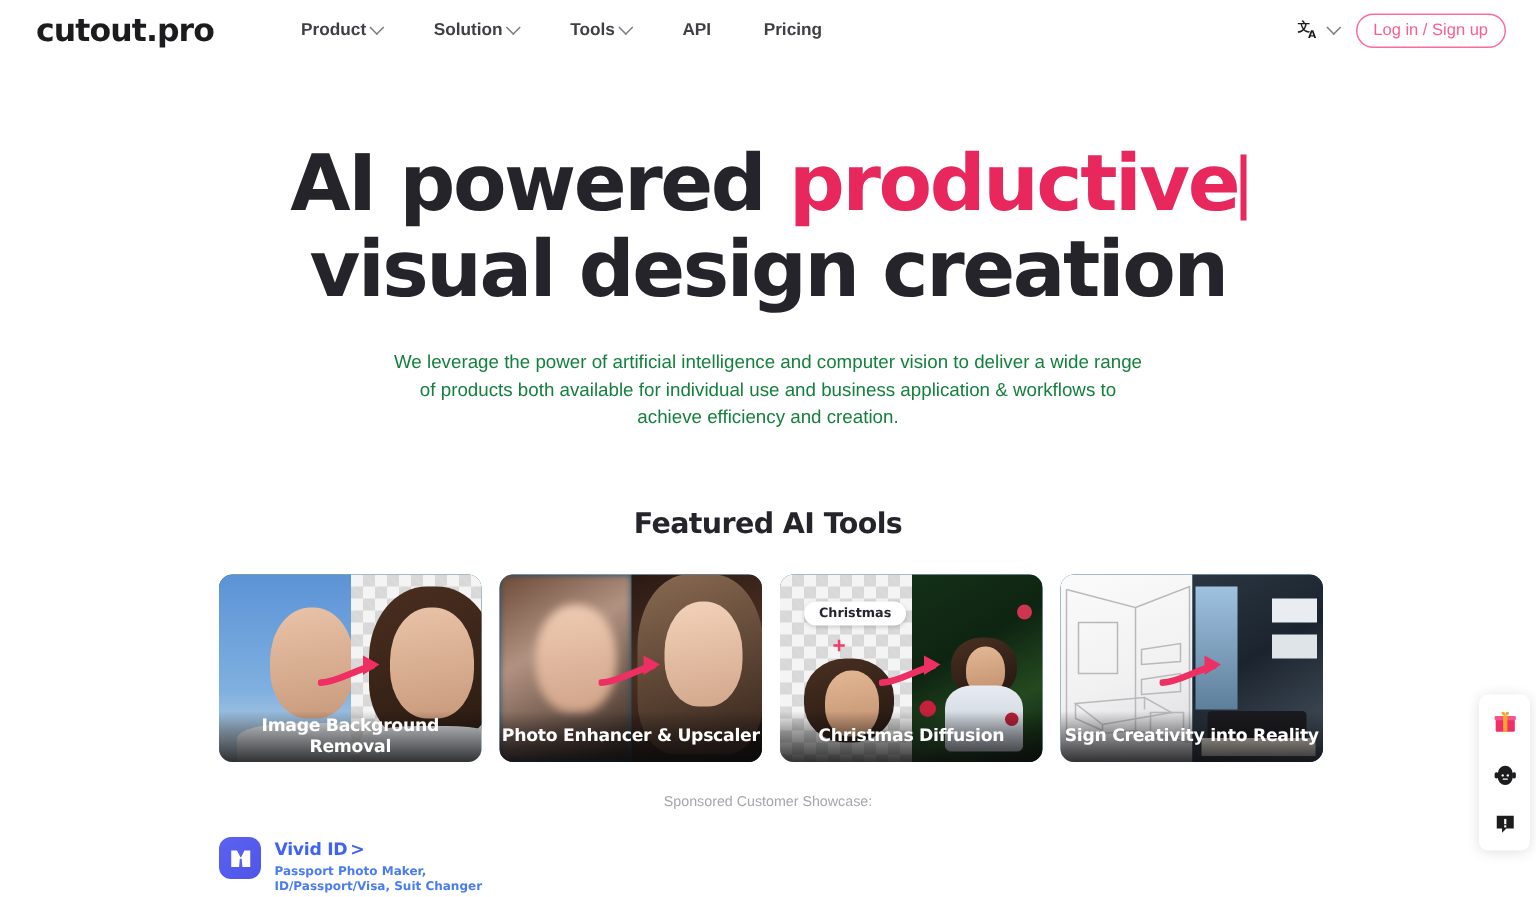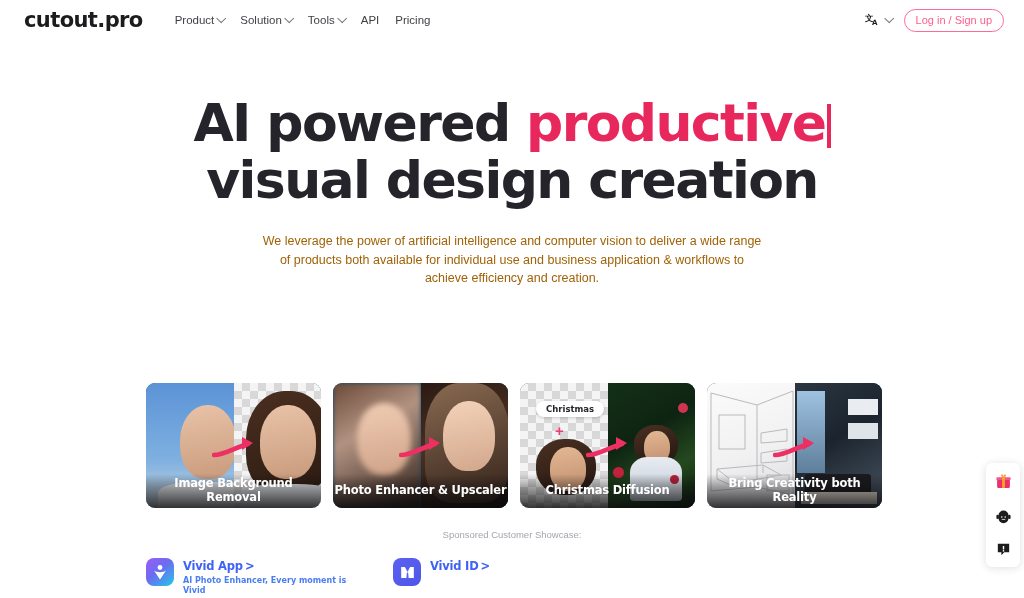--- a/index.html
+++ b/index.html
@@ -17,21 +17,21 @@
   .header {
     position: absolute; top: 0; left: 0; width: 1024px; height: 40px;
     display: flex; align-items: center; background: #fff;
   }
   .logo {
     margin-left: 24px; font-size: 21px; font-weight: 700;
     letter-spacing: -0.6px; color: #1c1c1e;
     font-family: "DejaVu Sans", sans-serif;
     text-align: right;
   }
-  .nav { display: flex; align-items: center; margin-left: 32px; gap: 16px; }
+  .nav { display: flex; align-items: center; margin-left: 58px; gap: 35px; font-weight: bold; }
   .nav-item {
     display: flex; align-items: center; gap: 3px;
     font-size: 11.5px; color: #3f3f46; cursor: pointer; white-space: nowrap;
   }
   .chev {
     display:inline-block; width:7px; height:7px;
     border-right:1.2px solid #7a7a82; border-bottom:1.2px solid #7a7a82;
     transform: rotate(45deg) translate(-1px,-2px); transform-origin:center;
   }
   .header-right {
@@ -53,21 +53,21 @@
     letter-spacing: -1.6px; color: #24242a;
     font-family: "DejaVu Sans", sans-serif;
   }
   .hl { color: #e8275c; }
   .caret {
     display:inline-block; width:4px; height:44px; background:#e8275c;
     vertical-align:-7px; margin-left:1px;
   }
   .hero p {
     margin: 23px auto 0; width: 510px;
-    font-size: 12.5px; line-height: 18.5px; color: #a16207;
+    font-size: 12.5px; line-height: 18.5px; color: #15803d;
   }
 
   
   .featured-title {
     position:absolute; top:338px; left:0; width:1024px; text-align:center;
     font-size: 19px; font-weight: 800; color: #24242a; letter-spacing:-0.4px;
     font-family: "DejaVu Sans", sans-serif;
   }
   .cards {
     position:absolute; top:383px; left:146px;
@@ -204,20 +204,21 @@
   </div>
 
   <div class="hero">
     <h1>
       <span>AI powered </span><span class="hl">productive</span><span class="caret"></span><br>
       <span>visual design creation</span>
     </h1>
     <p>We leverage the power of artificial intelligence and computer vision to deliver a wide range of products both available for individual use and business application &amp; workflows to achieve efficiency and creation.</p>
   </div>
 
+  <div class="featured-title">Featured AI Tools</div>
 
   <div class="cards">
 
     <div class="card">
       <div class="half left sky-blue">
         <div class="face" style="left:34px;top:22px;width:56px;height:74px;background:linear-gradient(170deg,#e9c3a8,#c99a7c);"></div>
         <div style="position:absolute;left:20px;top:8px;width:84px;height:104px;border-radius:46% 46% 38% 38%;background:linear-gradient(160deg,#4b2f20,#2a1a11);z-index:-1;"></div>
         <div style="position:absolute;left:12px;bottom:0;width:98px;height:26px;background:#e3e7ea;border-radius:40% 40% 0 0;"></div>
       </div>
       <div class="half right checker">
@@ -289,53 +290,42 @@
         <div style="position:absolute;left:2px;top:8px;width:28px;height:82px;background:linear-gradient(180deg,#9fc2e0,#5d7f9c);"></div>
         <div style="position:absolute;right:4px;top:16px;width:30px;height:16px;background:#e9edf1;"></div>
         <div style="position:absolute;right:4px;top:40px;width:30px;height:16px;background:#dfe4e9;"></div>
         <div style="position:absolute;left:10px;bottom:12px;width:66px;height:22px;border-radius:3px;background:#1b1b1f;"></div>
         <div style="position:absolute;left:6px;bottom:4px;width:76px;height:12px;background:#e7e0d4;"></div>
       </div>
       <svg class="arrow" viewBox="0 0 44 26">
         <path d="M2 20 C12 20 24 12 36 9" stroke="#ee2f63" stroke-width="4.5" fill="none" stroke-linecap="round"></path>
         <path d="M30 2 L41 8 L30 15 Z" fill="#ee2f63"></path>
       </svg>
-      <div class="card-label">Bring Creativity both Reality</div>
+      <div class="card-label">Sign Creativity into Reality</div>
     </div>
 
   </div>
 
   <div class="sponsor-title">Sponsored Customer Showcase:</div>
 
   <div class="sponsors">
 
-    <div class="sponsor">
-      <div class="sp-icon sp-vivid">
-        <svg width="18" height="18" viewBox="0 0 24 24">
-          <circle cx="12" cy="6" r="3.2" fill="#fff"></circle>
-          <path d="M4 10 L12 22 L20 10 C17 13 7 13 4 10 Z" fill="#fff"></path>
-        </svg>
-      </div>
-      <div class="sp-text">
-        <div class="sp-name"><span>Vivid App</span><span class="gt">&gt;</span></div>
-        <div class="sp-desc">AI Photo Enhancer, Every moment is Vivid</div>
-      </div>
-    </div>
 
 
     <div class="sponsor">
       <div class="sp-icon sp-vid">
         <svg width="19" height="19" viewBox="0 0 24 24">
           <path d="M4 5 L9 5 L12 11 L15 5 L20 5 L20 19 L4 19 Z" fill="#fff"></path>
           <path d="M9 5 L12 11 L15 5 L13.5 5 L12 8.5 L10.5 5 Z" fill="#5b62f0"></path>
           <path d="M11.2 12 L12.8 12 L13.4 19 L10.6 19 Z" fill="#5b62f0"></path>
         </svg>
       </div>
       <div class="sp-text">
         <div class="sp-name"><span>Vivid ID</span><span class="gt">&gt;</span></div>
+        <div class="sp-desc">Passport Photo Maker, ID/Passport/Visa, Suit Changer</div>
       </div>
     </div>
 
   </div>
 
   <div class="float-widget">
     <div class="fw-btn">
       <svg width="17" height="17" viewBox="0 0 24 24">
         <rect x="3" y="9" width="18" height="12" rx="1.5" fill="#ef2f6b"></rect>
         <rect x="2" y="6" width="20" height="4" rx="1" fill="#f4558a"></rect>

